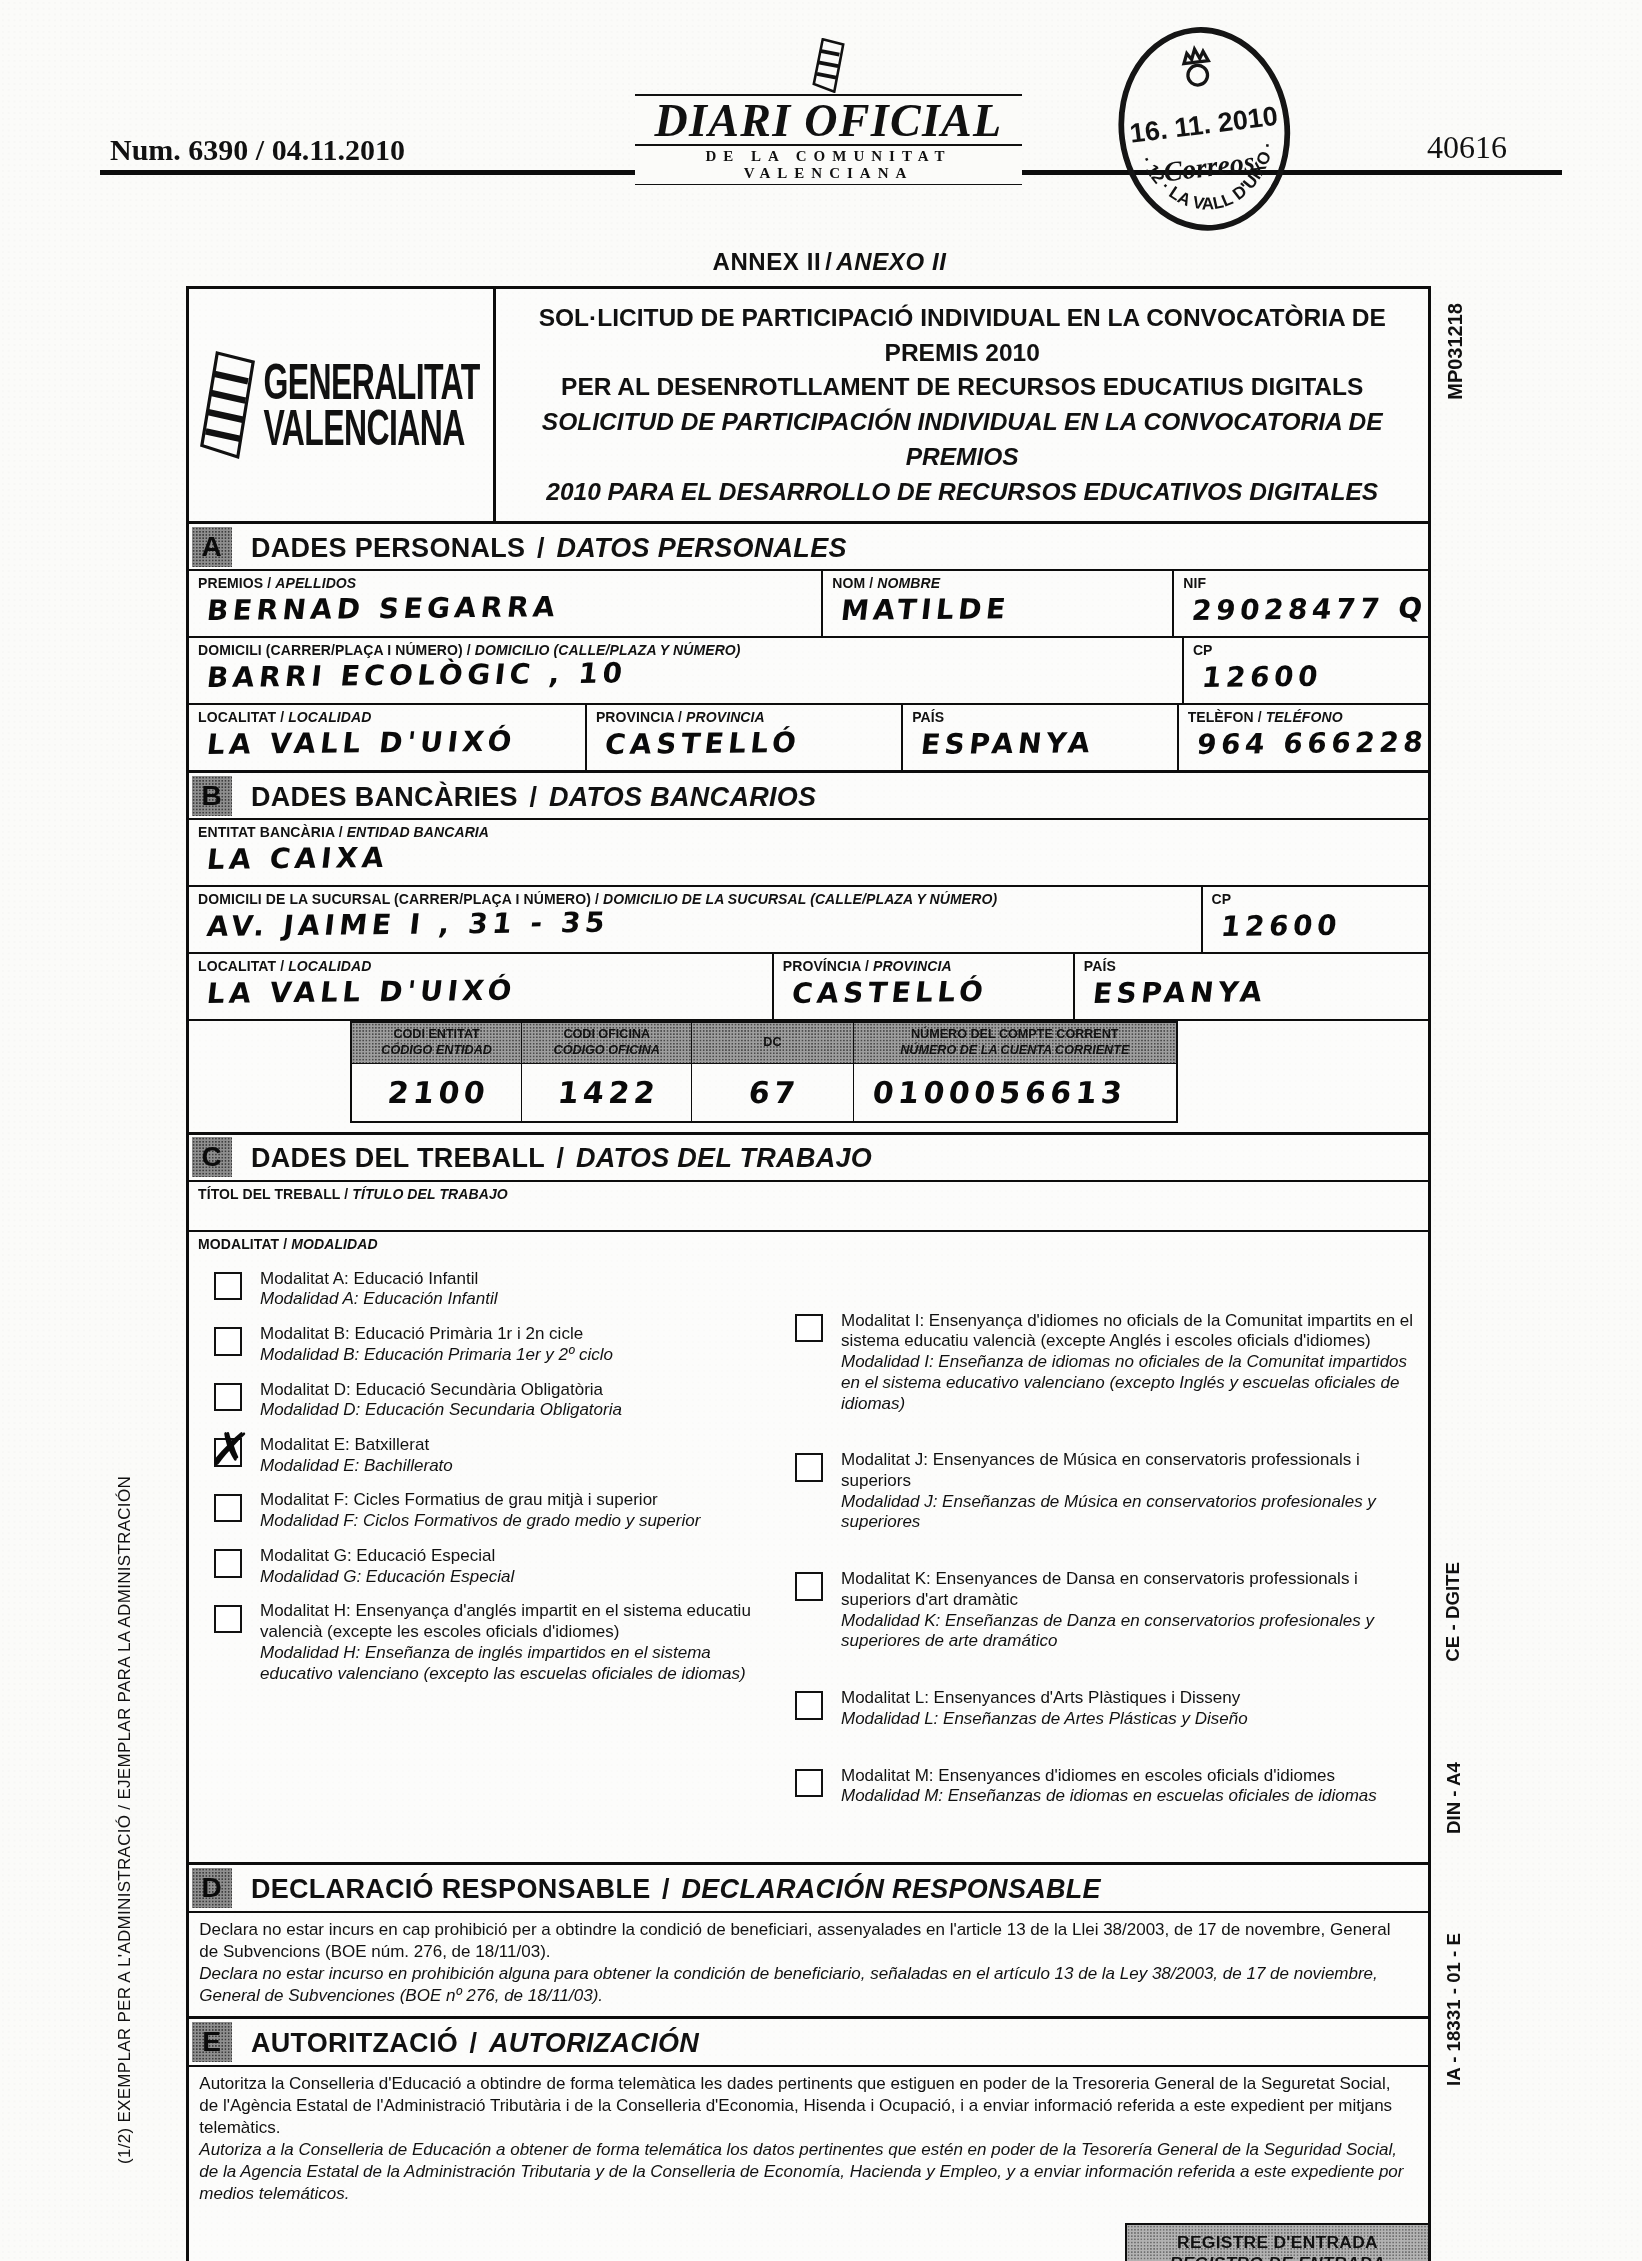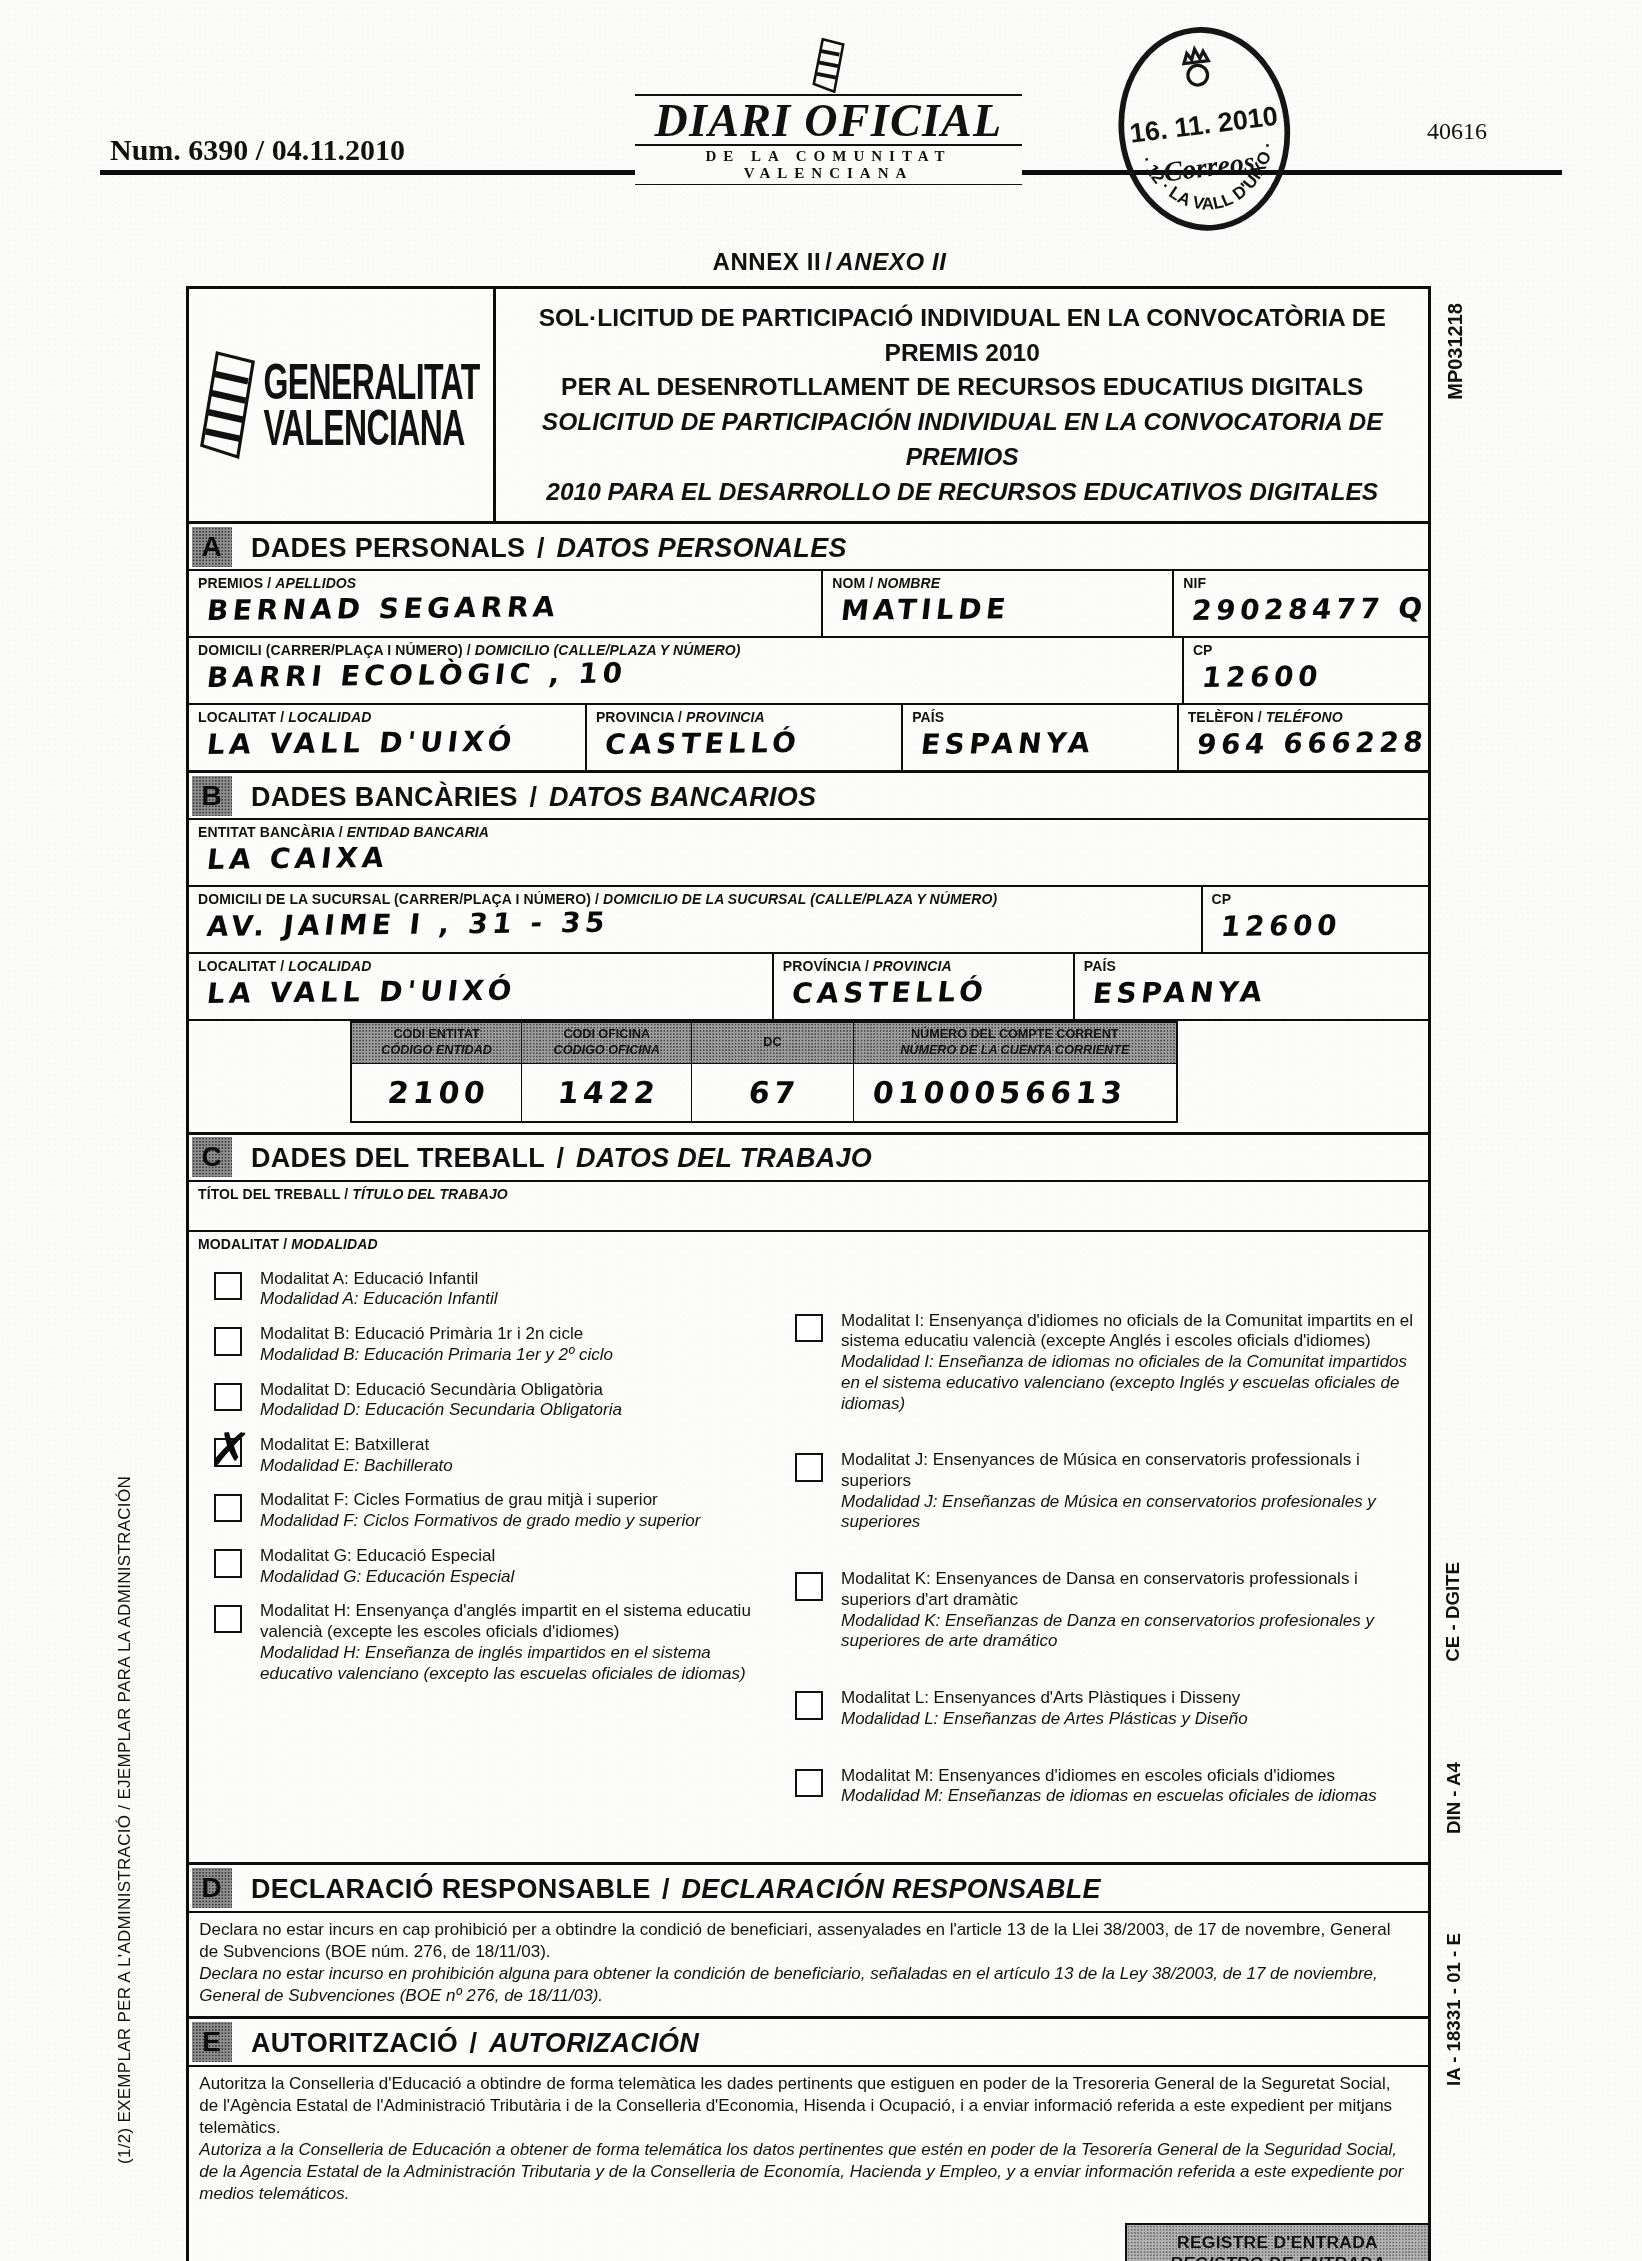--- a/index.html
+++ b/index.html
@@ -7,21 +7,21 @@
     position:relative; width:1643px; height:2261px; margin:0 auto;
     background:#fbfbf9;
     background-image:radial-gradient(circle, rgba(0,0,0,.025) 0.6px, transparent 0.9px);
     background-size:5.8px 5.8px;
     font-family:"Liberation Sans", sans-serif;
     color:#111; overflow:hidden;
   }
   
   .tophdr{position:relative; height:219px;margin-top:12px;}
   .issue{position:absolute; left:110px; top:121px; font-family:"Liberation Serif", serif; font-size:30px; font-weight:bold;}
-  .pagenum{position:absolute; left:1427px; top:106px; font-family:"Liberation Serif", serif; font-size:24px;}
+  .pagenum{position:absolute; left:1427px; top:117px; font-family:"Liberation Serif", serif; font-size:32px;}
   .hdr-rule{position:absolute; left:100px; right:81px; top:158px; height:5.2px; background:#0d0d0d;}
   .journal{position:absolute; left:635px; top:26px; width:387px; text-align:center; z-index:2;}
   .journal .flag{display:block; margin:0 auto 1.3px auto;}
   .journal .jname{
     font-family:"Liberation Serif", serif; font-weight:bold; font-size:46px; letter-spacing:1.3px;
     line-height:1; border-top:2.6px double #111; border-bottom:2.6px solid #111; padding:1.3px 3.9px 0 3.9px;
     background:#fbfbf9;
     font-style:italic;
   }
   .journal .jsub{

